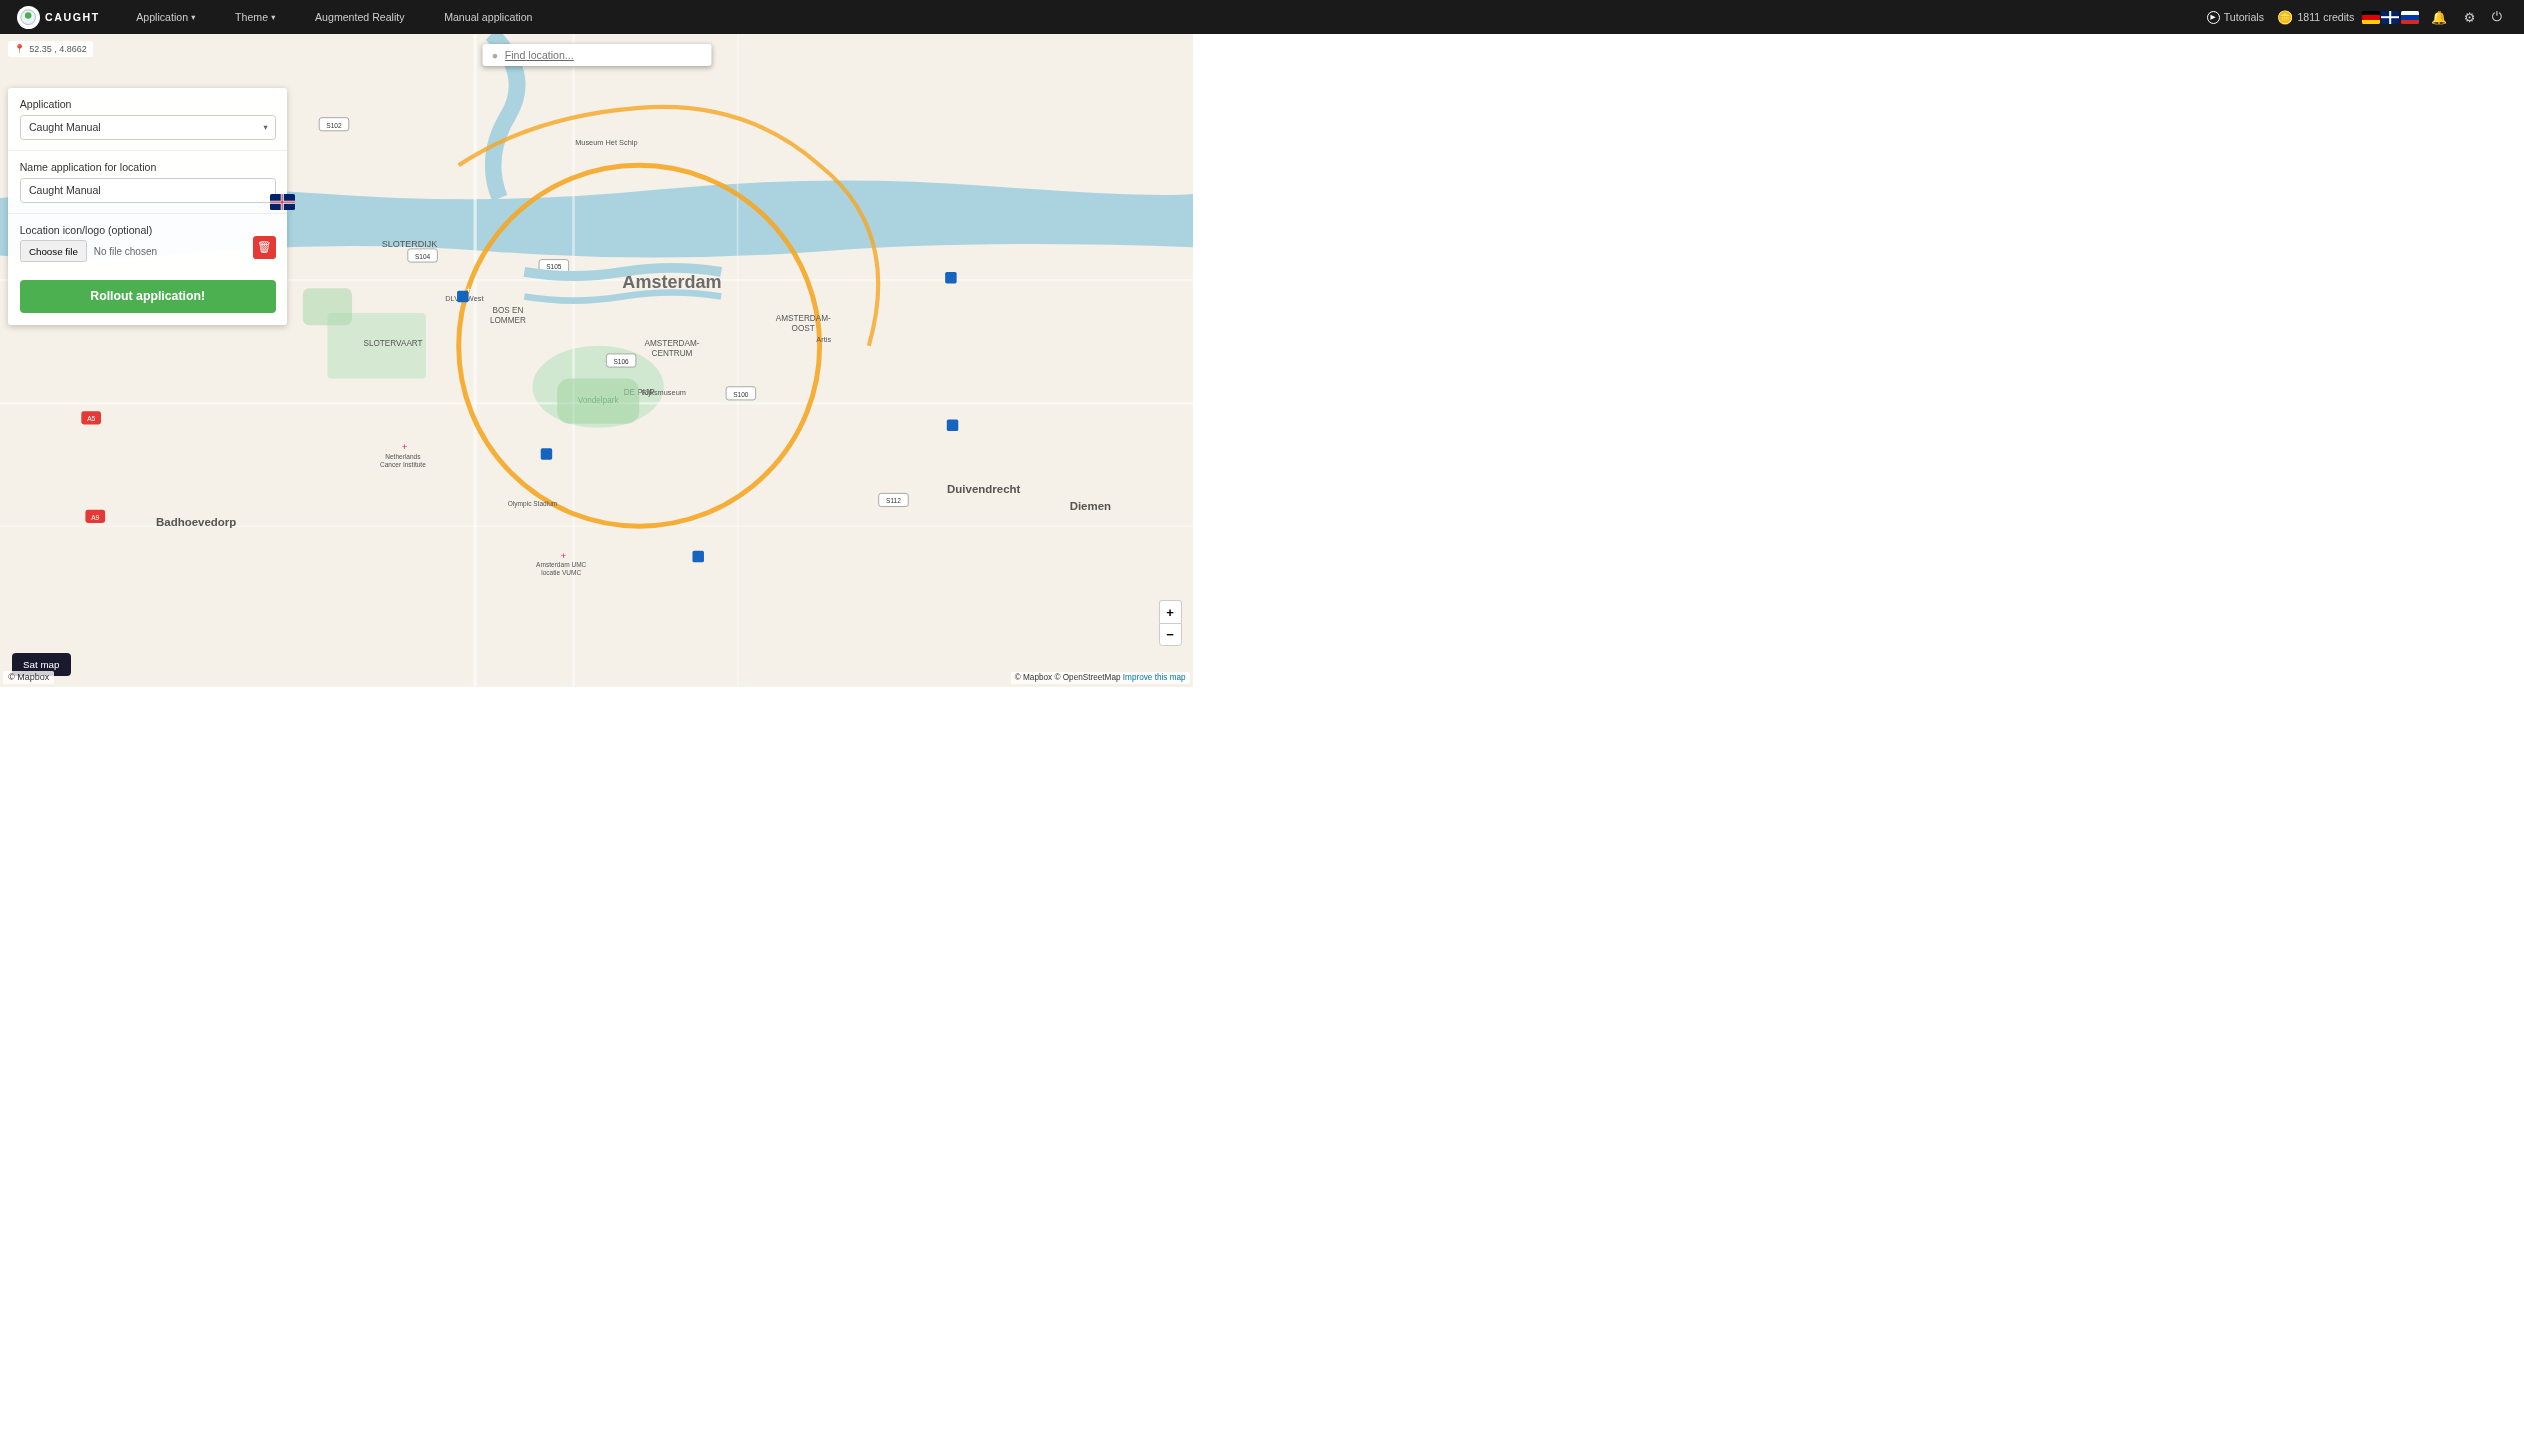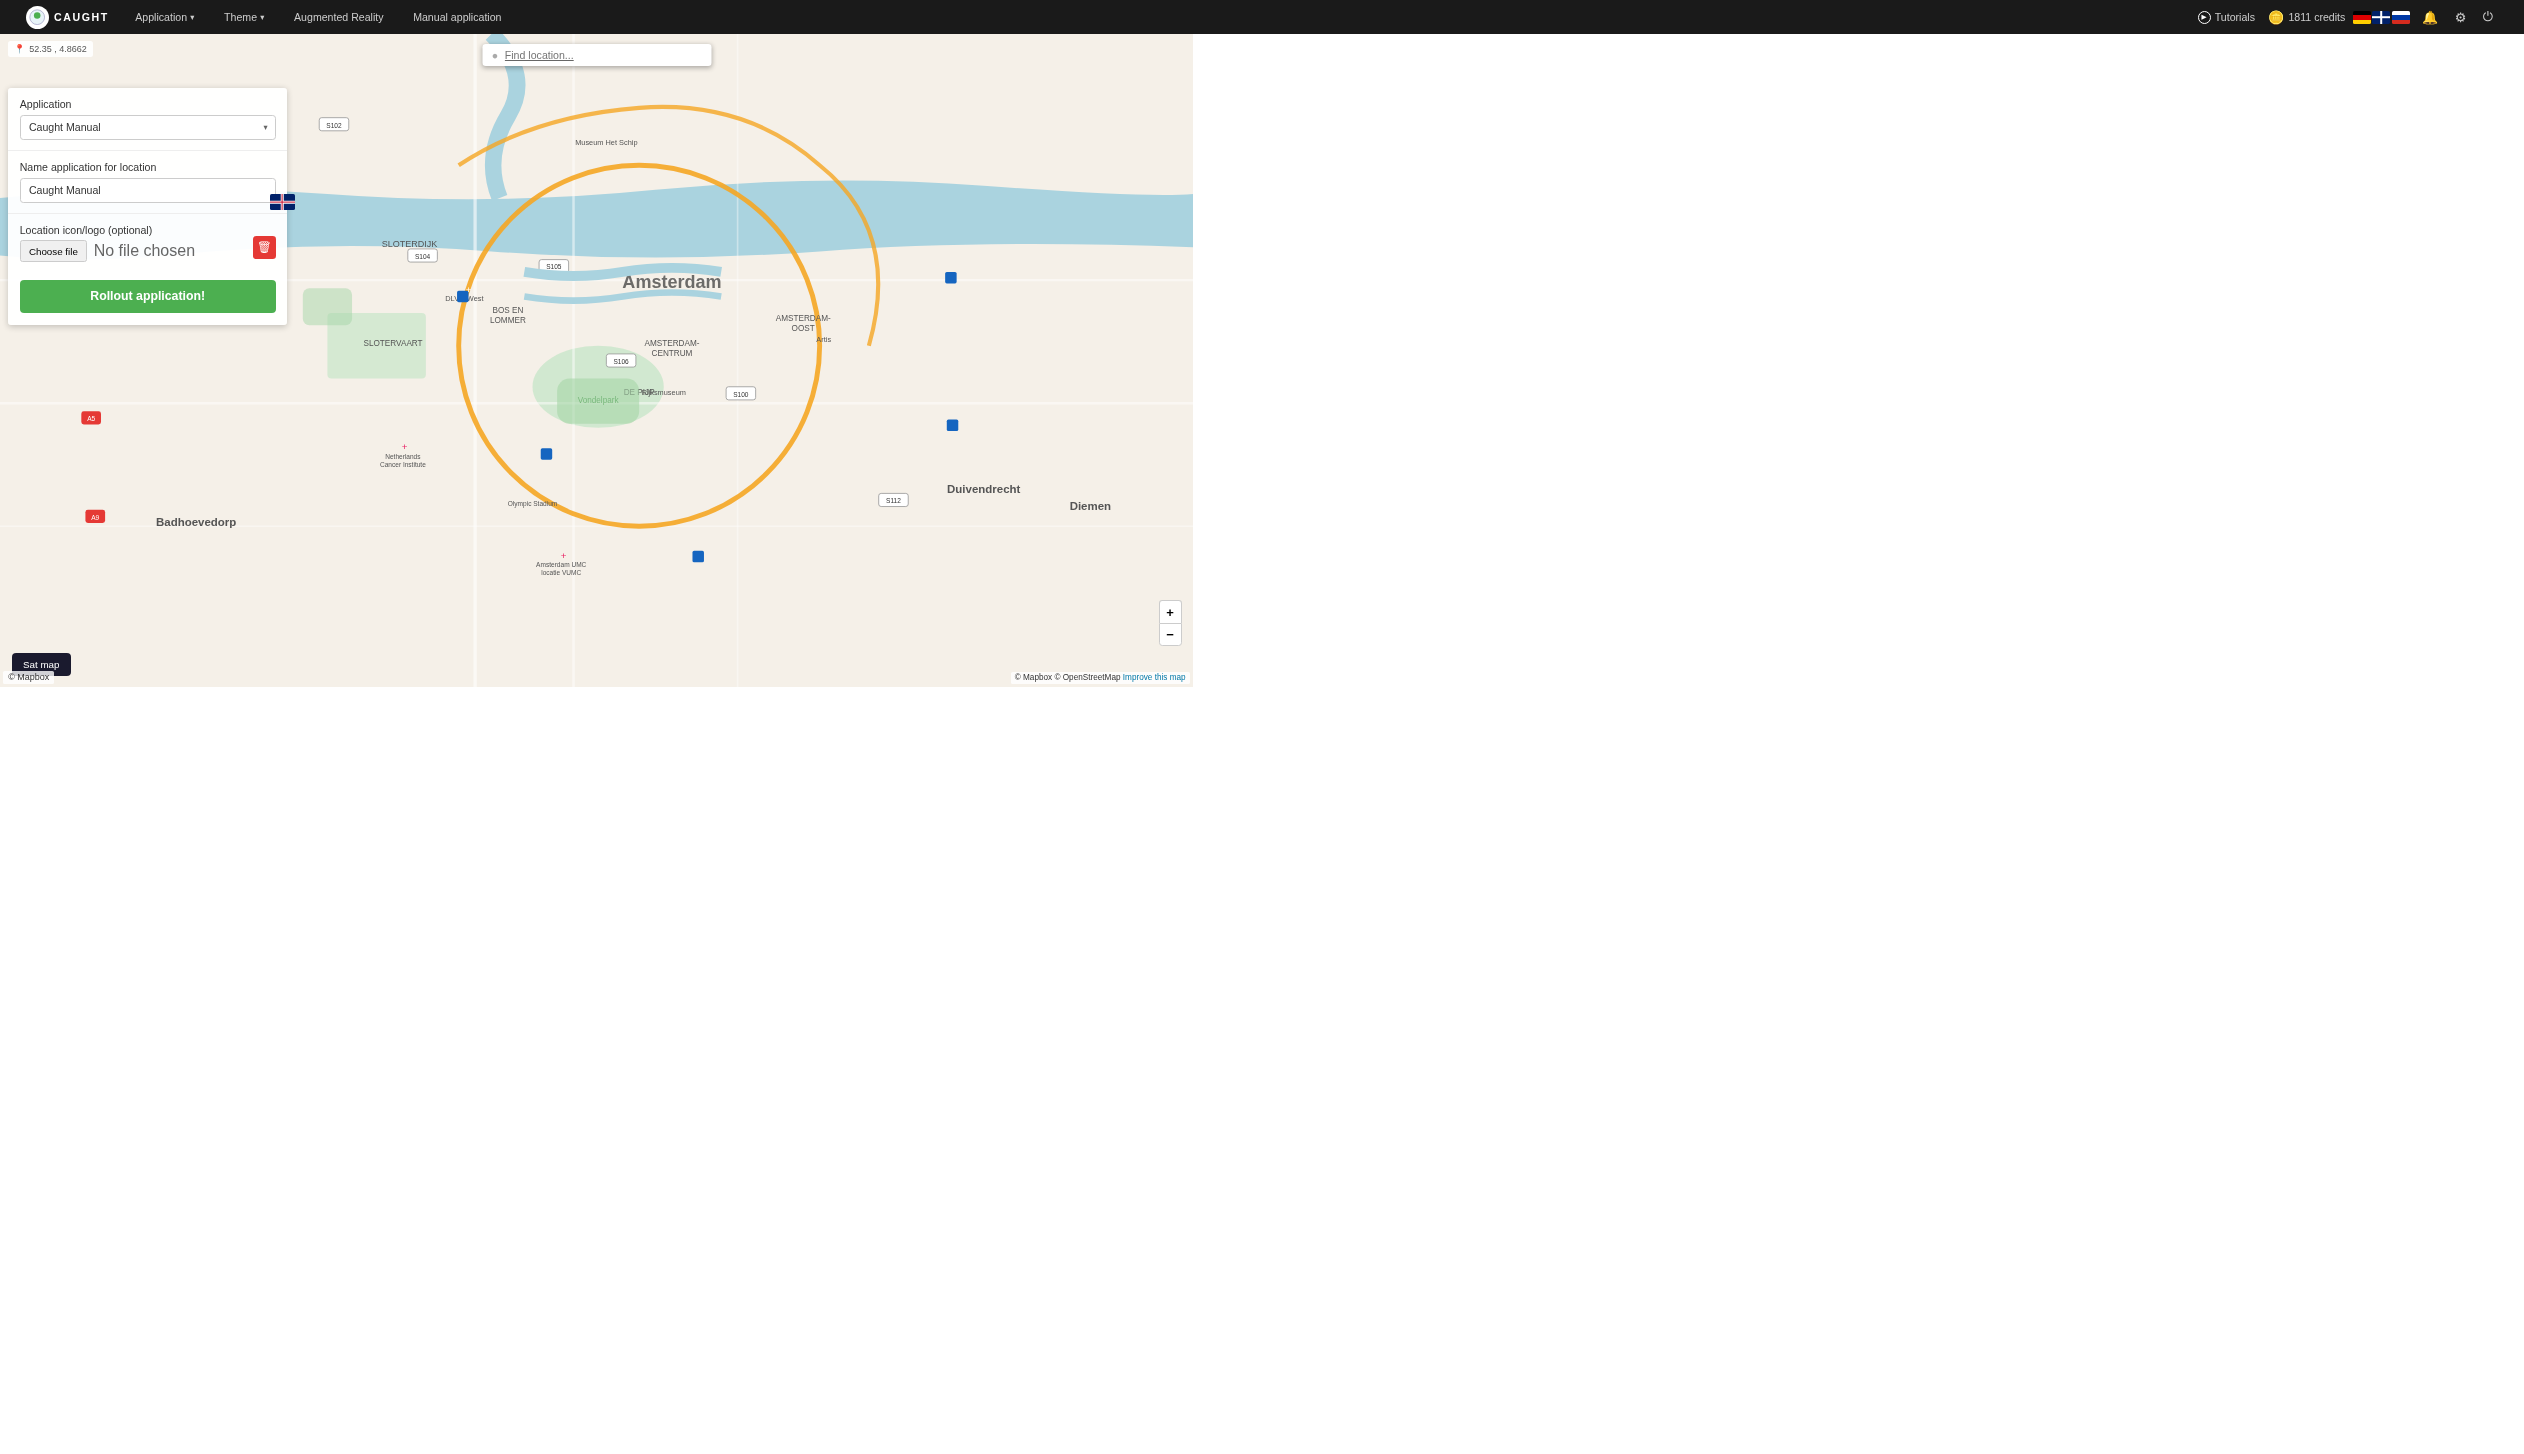--- a/index.html
+++ b/index.html
@@ -7,22 +7,22 @@
 
     
     .navbar {
       position: fixed;
       top: 0; left: 0; right: 0;
       height: 34px;
       background: #1a1a1a;
       display: flex;
       align-items: center;
       z-index: 1000;
-      padding: 0 26px;
-      gap: 10px;
+      padding: 0 17px;
+      gap: 20px;
     }
     .navbar-logo {
       display: flex;
       align-items: center;
       gap: 4.9px;
       margin-right: 6.6px;
     }
     .navbar-logo-img {
       width: 23px; height: 23px;
       border-radius: 50%;
@@ -223,21 +223,21 @@
     .file-choose-btn {
       padding: 4.1px 8.2px;
       border: 0.8px solid #ccc;
       border-radius: 2.5px;
       font-size: 9.8px;
       background: #f0f0f0;
       cursor: pointer;
       white-space: nowrap;
     }
     .file-no-file {
-      font-size: 16px;
+      font-size: 10px;
       color: #666;
     }
     .delete-btn {
       width: 23px; height: 23px;
       background: #e53935;
       border: none;
       border-radius: 3.3px;
       color: #fff;
       font-size: 11.5px;
       cursor: pointer;

